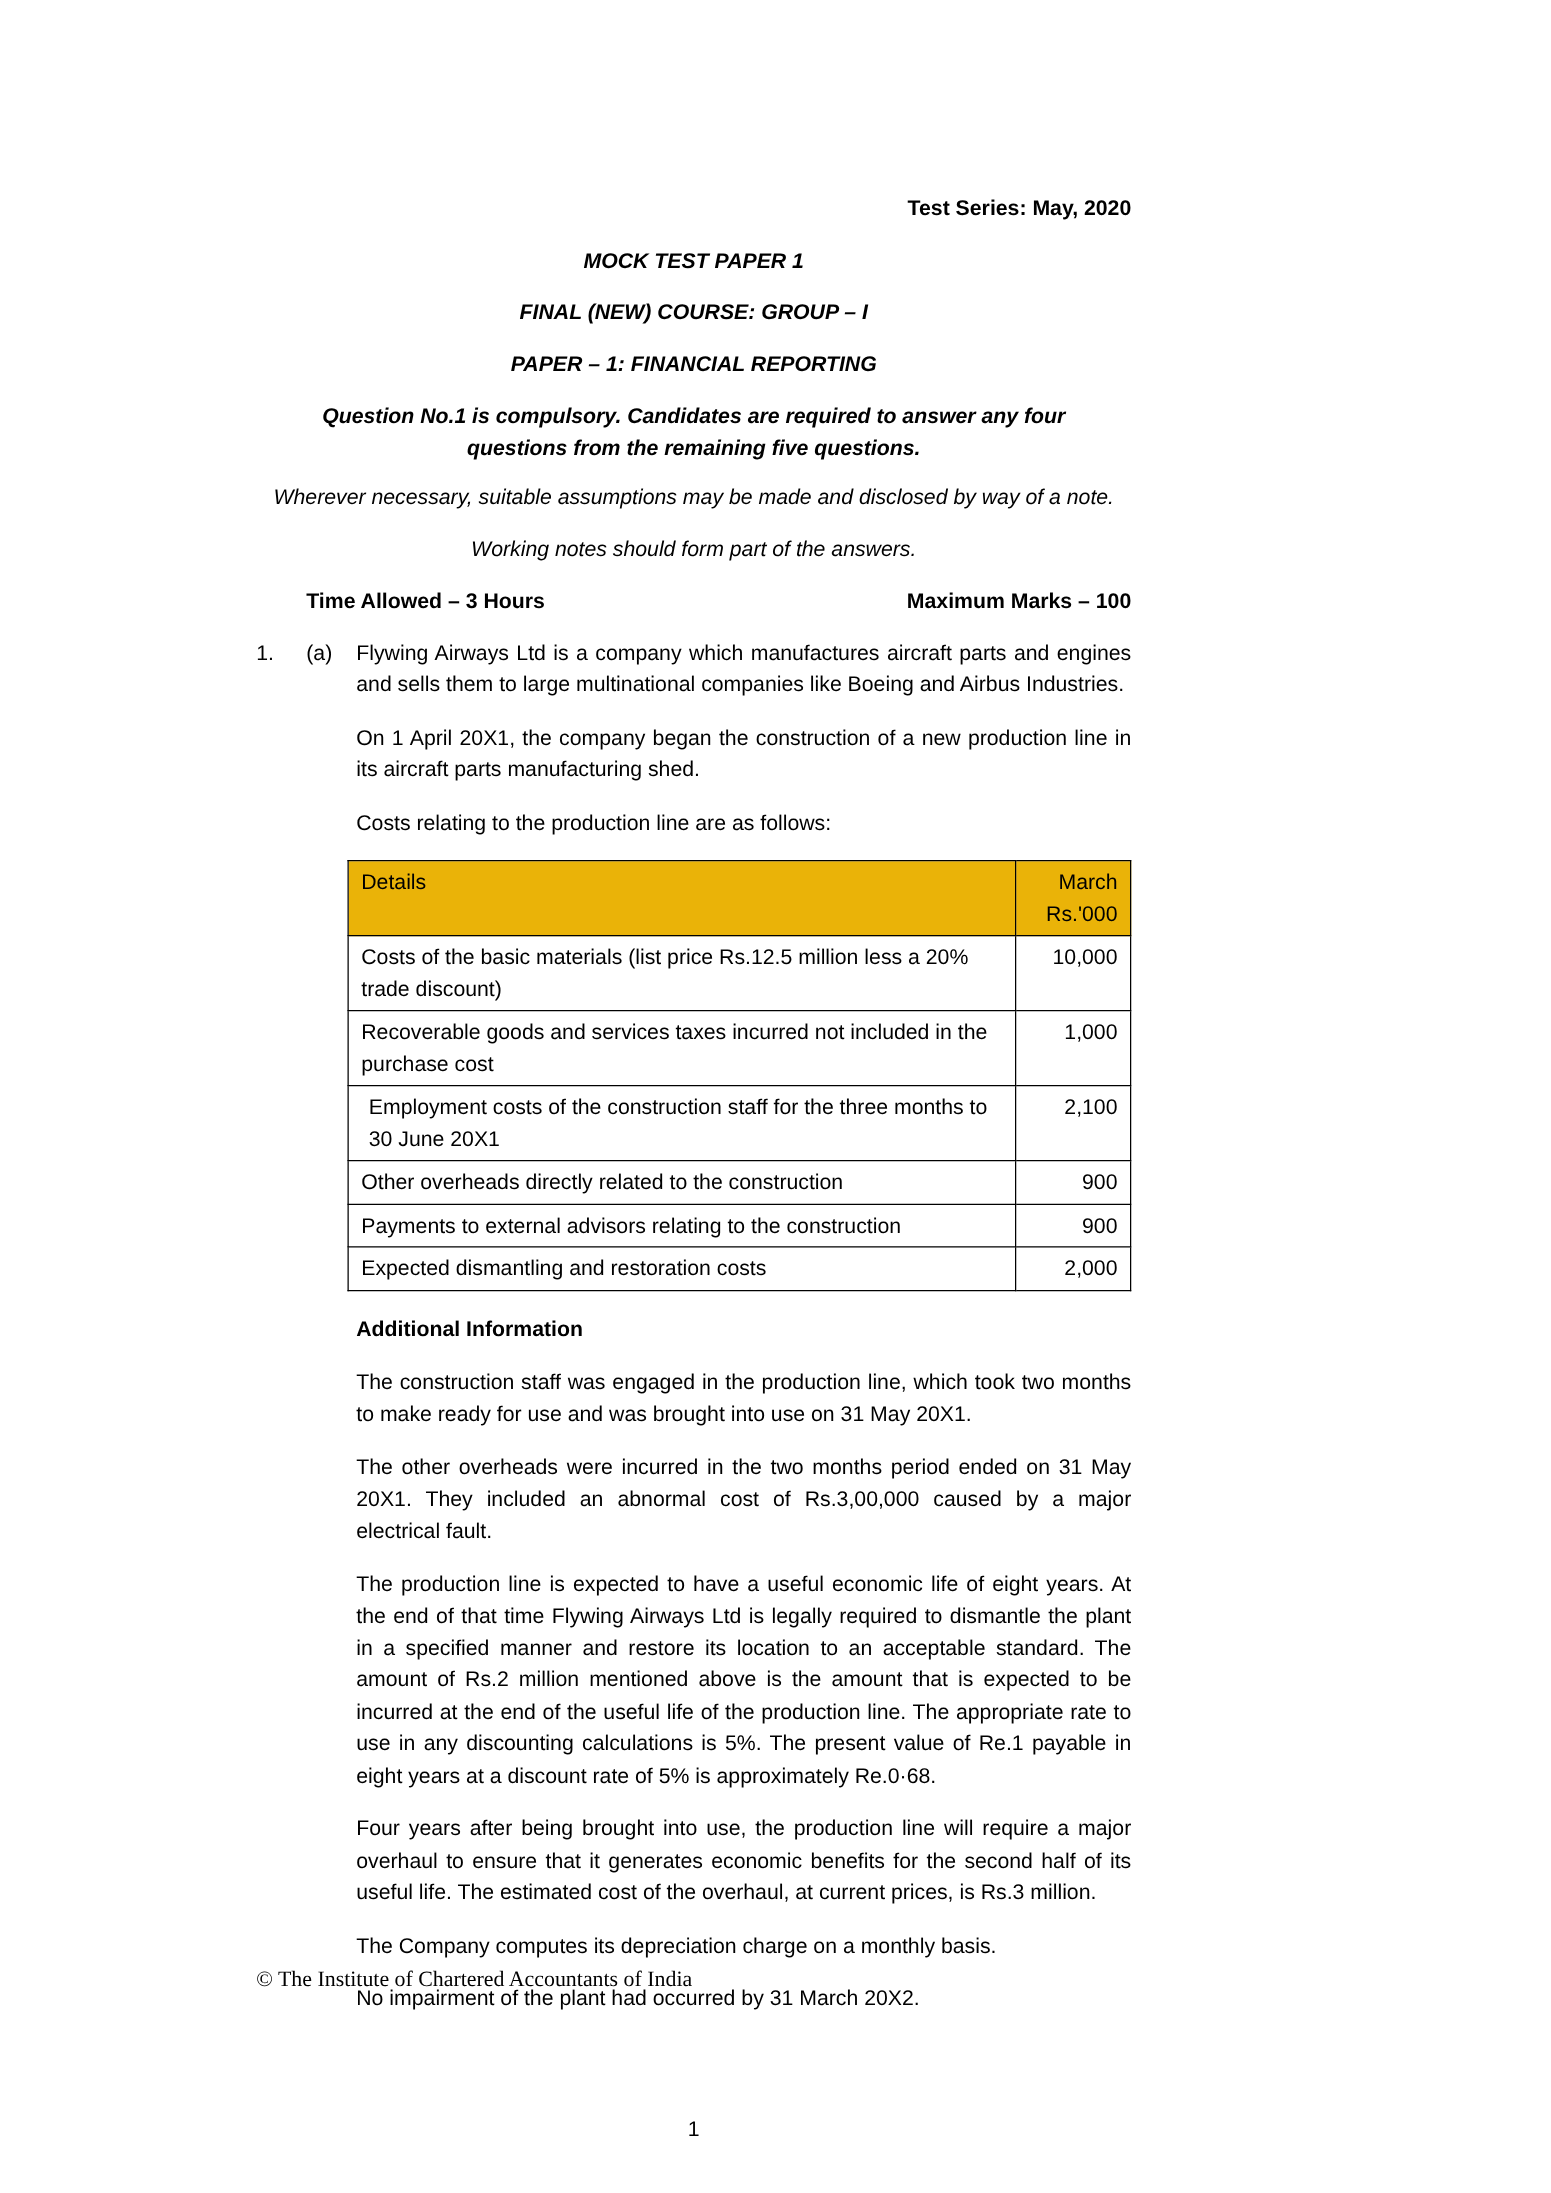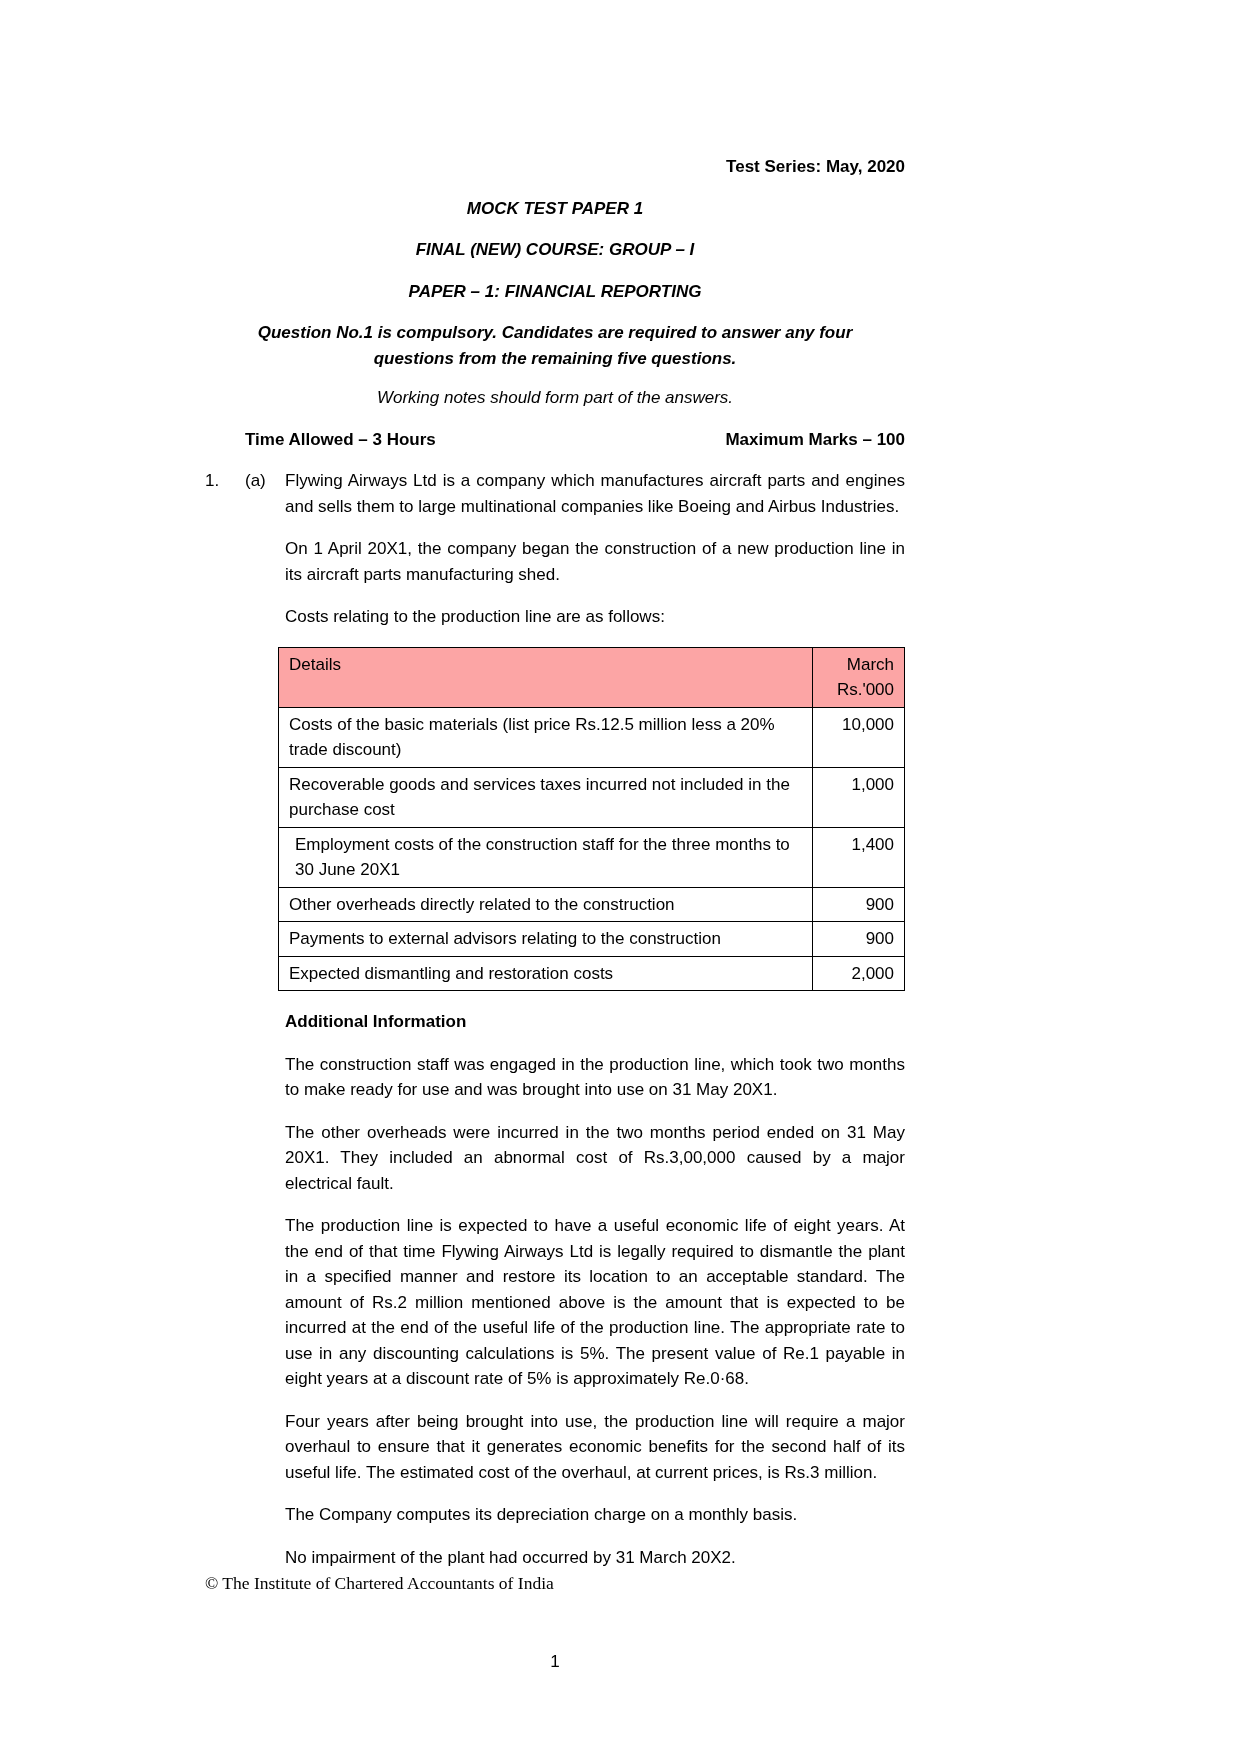--- a/index.html
+++ b/index.html
@@ -66,21 +66,21 @@
     width: calc(100% + 7px);
     margin: 2px 0 18px -7px;
   }
   table.costs th, table.costs td {
     border: 1px solid #000000;
     padding: 4px 10px;
     font-weight: normal;
     vertical-align: top;
   }
   table.costs thead th {
-    background: #fca5a5;
+    background: #eab308;
     text-align: left;
   }
   table.costs thead th.amount-h { text-align: right; width: 92px; }
   table.costs td.amount { text-align: right; width: 92px; }
   .additional-heading {
     font-weight: bold;
     margin-bottom: 17px;
   }
   .page-number {
     text-align: center;
@@ -101,20 +101,21 @@
 <div class="page">
   <div class="content">
 
     <div class="right-bold">Test Series: May, 2020</div>
 
     <div class="center-bold">MOCK TEST PAPER 1</div>
     <div class="center-bold">FINAL (NEW) COURSE: GROUP – I</div>
     <div class="center-bold">PAPER – 1: FINANCIAL REPORTING</div>
 
     <div class="center-bold-italic">Question No.1 is compulsory.  Candidates are required to answer any four questions from the remaining five questions.</div>
+    <div class="center-italic">Wherever necessary, suitable assumptions may be made and disclosed by way of a note.</div>
     <div class="center-italic">Working notes should form part of the answers.</div>
 
     <div class="time-marks">
       <span class="left">Time Allowed – 3 Hours</span>
       <span class="right">Maximum Marks – 100</span>
     </div>
 
     <div class="question">
       <div class="qnum">1.</div>
       <div class="qpart">(a)</div>
@@ -138,21 +139,21 @@
             <tr>
               <td>Costs of the basic materials (list price Rs.12.5 million less a 20% trade discount)</td>
               <td class="amount">10,000</td>
             </tr>
             <tr>
               <td>Recoverable goods and services taxes incurred not included in the purchase cost</td>
               <td class="amount">1,000</td>
             </tr>
             <tr>
               <td style="padding-left:16px;">Employment costs of the construction staff for the three months to 30 June 20X1</td>
-              <td class="amount">1,400</td>
+              <td class="amount">2,100</td>
             </tr>
             <tr>
               <td>Other overheads directly related to the construction</td>
               <td class="amount">900</td>
             </tr>
             <tr>
               <td>Payments to external advisors relating to the construction</td>
               <td class="amount">900</td>
             </tr>
             <tr>

